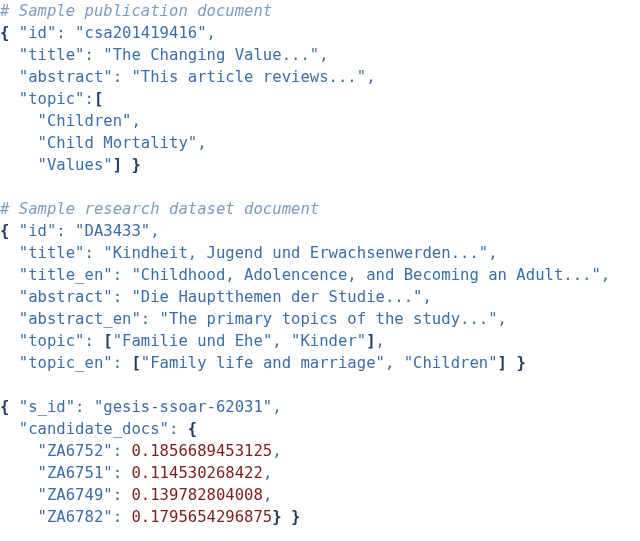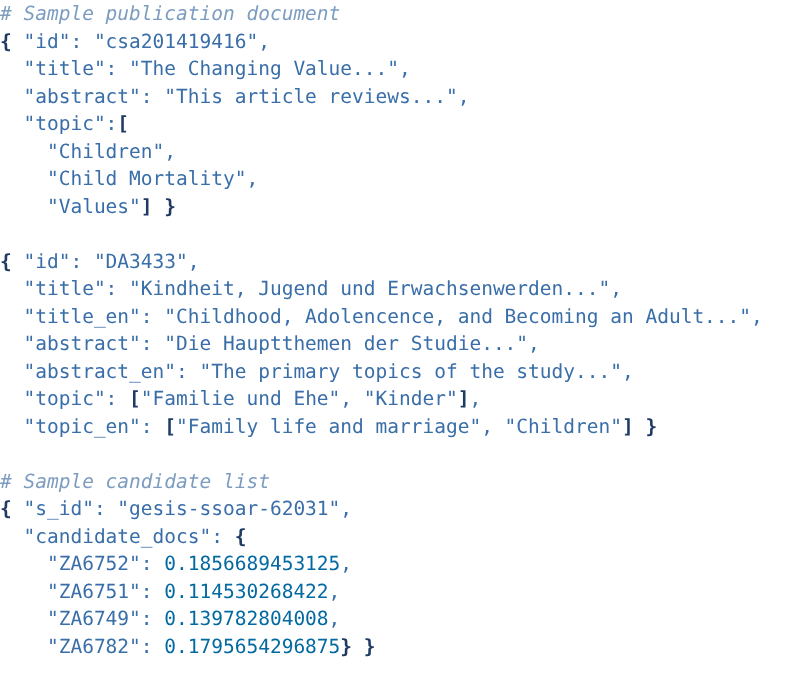--- a/index.html
+++ b/index.html
@@ -45,50 +45,50 @@
   .tok-key,
   .tok-string,
   .tok-punct {
     color: #3a6ea8;
   }
   .tok-brace {
     color: #1f3a63;
     font-weight: 600;
   }
   .tok-number {
-    color: #0369a1;
+    color: #7f1d1d;
   }
 </style>
 </head>
 <body>
 
 <div id="code-view">
     <div class="block">
       <div class="code-line"><span class="tok tok-comment"># Sample publication document</span></div>
       <div class="code-line"><span class="tok tok-brace">{</span><span class="tok tok-key"> "id": "csa201419416",</span></div>
       <div class="code-line"><span class="tok tok-key">  "title": "The Changing Value...",</span></div>
       <div class="code-line"><span class="tok tok-key">  "abstract": "This article reviews...",</span></div>
       <div class="code-line"><span class="tok tok-key">  "topic":</span><span class="tok tok-brace">[</span></div>
       <div class="code-line"><span class="tok tok-key">    "Children",</span></div>
       <div class="code-line"><span class="tok tok-key">    "Child Mortality",</span></div>
       <div class="code-line"><span class="tok tok-key">    "Values"</span><span class="tok tok-brace">]</span><span class="tok tok-key"> </span><span class="tok tok-brace">}</span></div>
     </div>
     <div class="blank-line">&nbsp;</div>
     <div class="block">
+      <div class="code-line"><span class="tok tok-comment"># Sample research dataset document</span></div>
       <div class="code-line"><span class="tok tok-brace">{</span><span class="tok tok-key"> "id": "DA3433",</span></div>
       <div class="code-line"><span class="tok tok-key">  "title": "Kindheit, Jugend und Erwachsenwerden...",</span></div>
       <div class="code-line"><span class="tok tok-key">  "title_en": "Childhood, Adolencence, and Becoming an Adult...",</span></div>
       <div class="code-line"><span class="tok tok-key">  "abstract": "Die Hauptthemen der Studie...",</span></div>
       <div class="code-line"><span class="tok tok-key">  "abstract_en": "The primary topics of the study...",</span></div>
       <div class="code-line"><span class="tok tok-key">  "topic": </span><span class="tok tok-brace">[</span><span class="tok tok-key">"Familie und Ehe", "Kinder"</span><span class="tok tok-brace">]</span><span class="tok tok-key">,</span></div>
       <div class="code-line"><span class="tok tok-key">  "topic_en": </span><span class="tok tok-brace">[</span><span class="tok tok-key">"Family life and marriage", "Children"</span><span class="tok tok-brace">]</span><span class="tok tok-key"> </span><span class="tok tok-brace">}</span></div>
     </div>
     <div class="blank-line">&nbsp;</div>
     <div class="block">
-      <div class="code-line"><span class="tok tok-comment"># Sample candidate list</span></div>
       <div class="code-line"><span class="tok tok-brace">{</span><span class="tok tok-key"> "s_id": "gesis-ssoar-62031",</span></div>
       <div class="code-line"><span class="tok tok-key">  "candidate_docs": </span><span class="tok tok-brace">{</span></div>
       <div class="code-line"><span class="tok tok-key">    "ZA6752": </span><span class="tok tok-number">0.1856689453125</span><span class="tok tok-key">,</span></div>
       <div class="code-line"><span class="tok tok-key">    "ZA6751": </span><span class="tok tok-number">0.114530268422</span><span class="tok tok-key">,</span></div>
       <div class="code-line"><span class="tok tok-key">    "ZA6749": </span><span class="tok tok-number">0.139782804008</span><span class="tok tok-key">,</span></div>
       <div class="code-line"><span class="tok tok-key">    "ZA6782": </span><span class="tok tok-number">0.1795654296875</span><span class="tok tok-brace">}</span><span class="tok tok-key"> </span><span class="tok tok-brace">}</span></div>
     </div>
   </div>
 
 </body></html>

